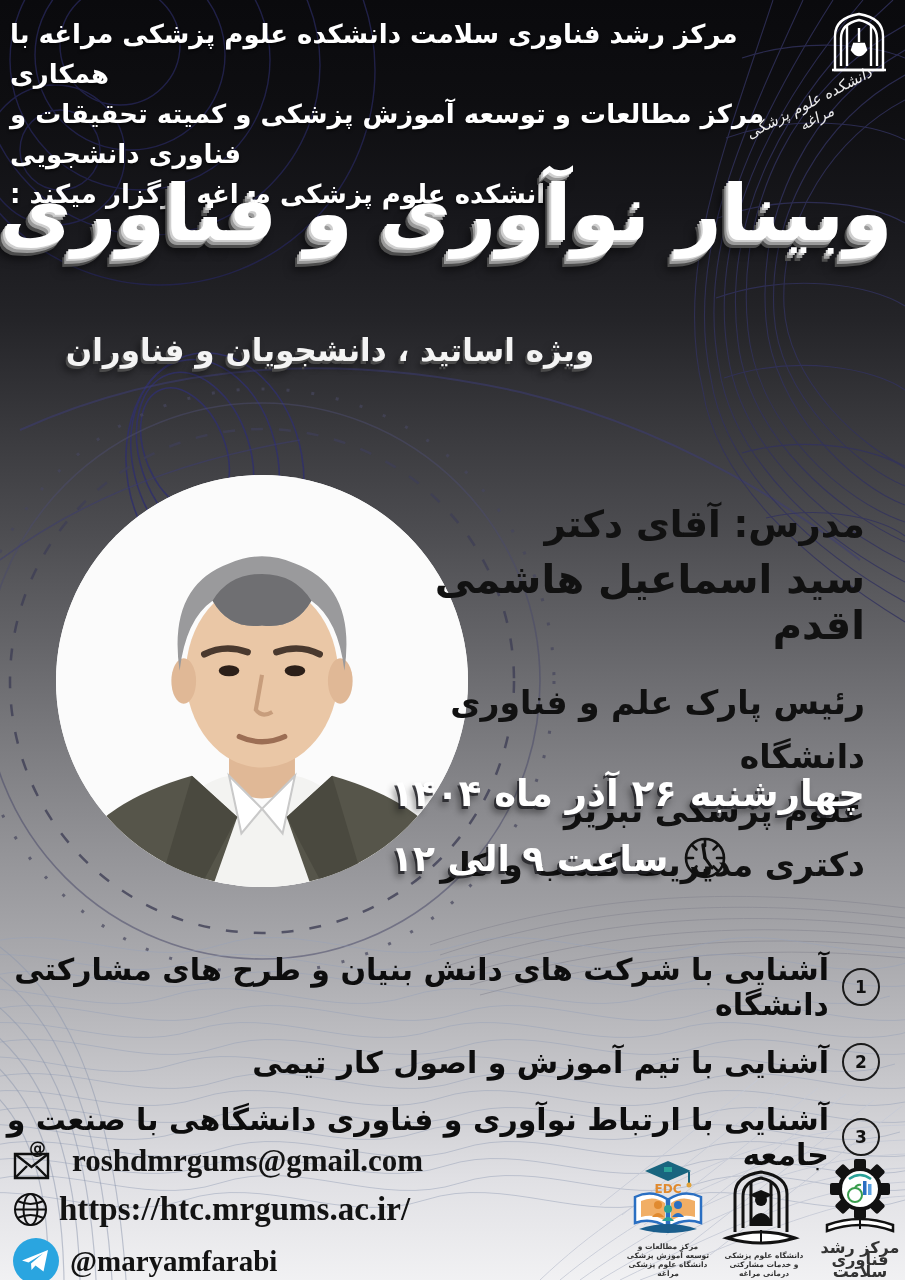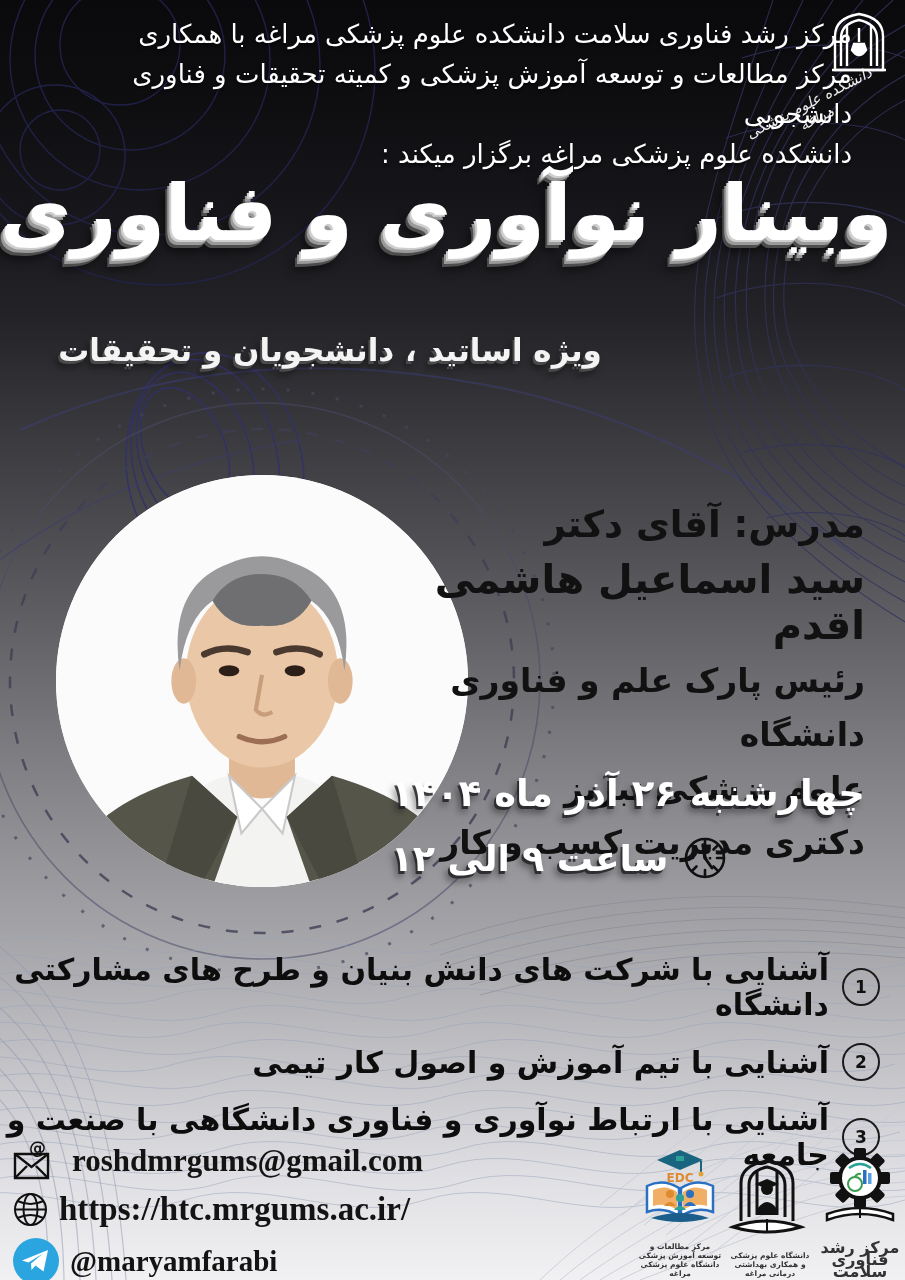--- a/index.html
+++ b/index.html
@@ -8,42 +8,42 @@
     font-family:"DejaVu Sans",sans-serif;
     background:linear-gradient(180deg,
       #0a0a0d 0%, #0e0e11 8%, #16161a 16%, #242428 25%,
       #38383c 33%, #4e4e52 42%, #646468 50%, #7b7b7f 58%,
       #929296 66%, #aaaaae 75%, #c6c6ca 84%, #e0e0e4 92%, #f1f1f3 100%);
   }
   svg{display:block}
   .decor{position:absolute;inset:0;pointer-events:none}
 
   
-  .header{position:absolute;top:14px;left:22px;width:830px;direction:rtl;text-align:right;color:#fff;font-weight:normal}
+  .header{position:absolute;top:14px;left:10px;width:830px;direction:rtl;text-align:left;color:#fff;font-weight:bold}
   .header div{font-size:26px;line-height:40px;text-shadow:0 2px 3px rgba(0,0,0,.6)}
   .uni-emblem{position:absolute;top:8px;right:8px;width:160px;height:175px;color:#fff}
   .uni-calligraphy{position:absolute;top:86px;right:4px;width:160px;direction:rtl;color:#fff;
     font-size:15px;font-style:italic;transform:rotate(-27deg);opacity:.92;text-align:center;line-height:17px}
 
   
   .title{position:absolute;top:168px;left:0;width:905px;text-align:left;direction:rtl;
     color:#fff;font-weight:bold;font-size:78px;
     text-shadow:-2px 2px 0 #cfcfcf,-4px 5px 0 #9a9a9a,-6px 8px 0 #4d4d4d,-8px 11px 10px rgba(0,0,0,.55)}
   .subtitle{position:absolute;top:332px;left:55px;width:550px;text-align:center;direction:rtl;
     color:#f4f4f4;font-weight:bold;font-size:31px;
     text-shadow:-2px 3px 0 #4a4a4a,-4px 6px 7px rgba(0,0,0,.5)}
 
   
   .photo-wrap{position:absolute;left:56px;top:475px;width:412px;height:412px;border-radius:50%;
     overflow:hidden;background:#fbfbfb}
 
   
   .speaker{position:absolute;top:503px;right:40px;width:480px;direction:rtl;color:#111;font-weight:bold}
   .speaker .s1{font-size:37px;margin-bottom:10px}
-  .speaker .s2{font-size:40px;margin-bottom:6px}
+  .speaker .s2{font-size:40px;margin-bottom:28px}
   .speaker .s3{font-size:33px;line-height:54px}
 
   
   .schedule{position:absolute;top:772px;right:40px;direction:rtl;text-align:right;color:#fff;font-weight:bold}
   .schedule .date{font-size:37px;text-shadow:-2px 3px 0 rgba(35,35,40,.85),-4px 6px 7px rgba(0,0,0,.45)}
   .time-row{display:flex;align-items:center;gap:14px;margin-top:20px;justify-content:flex-end}
   .time-row .time{font-size:36px;text-shadow:-2px 3px 0 rgba(35,35,40,.85),-4px 6px 7px rgba(0,0,0,.45)}
 
   
   .agenda{position:absolute;top:952px;left:0;right:25px;direction:rtl}
@@ -54,23 +54,23 @@
 
   
   .contact{position:absolute;left:12px;top:1140px}
   .contact-row{display:flex;align-items:center;gap:10px;margin-bottom:9px}
   .contact-row .ct{font-family:"Liberation Serif",serif;font-weight:bold;color:#131313}
   .ct.email{font-size:31px}
   .ct.web{font-size:33px}
   .ct.tg{font-size:29px}
 
   
-  .logos{position:absolute;right:2px;bottom:2px;display:flex;align-items:flex-end;gap:4px}
+  .logos{position:absolute;right:2px;bottom:2px;display:flex;align-items:flex-end;gap:10px}
   .logo-item{width:86px;text-align:center}
-  .logo-cap{font-size:7.5px;line-height:9px;color:#333;direction:rtl;font-weight:bold;margin-top:12px}
+  .logo-cap{font-size:7.5px;line-height:9px;color:#333;direction:rtl;font-weight:bold;margin-top:1px}
   .logo-cap.script{font-size:16px;line-height:12px}
 </style>
 </head>
 <body>
 
 <div class="poster">
 
   <svg class="decor" width="905" height="1280" viewBox="0 0 905 1280" aria-hidden="true">
     <defs>
       <path id="wv" d="M-20,0 C60,-26 140,26 220,0 C300,-26 380,26 460,0 C540,-26 620,26 700,0 C780,-26 860,26 940,0" fill="none"></path>
@@ -188,21 +188,21 @@
         <line x1="134" y1="18" x2="134" y2="58"></line>
         <path d="M115,42 Q122,52 129,42 L127,36 H117 Z" fill="#fff"></path>
         <line x1="122" y1="20" x2="122" y2="34"></line>
         <path d="M95,62 H149"></path>
       </g>
     </svg>
     <div class="uni-calligraphy">دانشکده علوم پزشکی مراغه</div>
   </div>
 
   <div class="title">وبینار نوآوری و فناوری</div>
-  <div class="subtitle">ویژه اساتید ، دانشجویان و تحقیقات</div>
+  <div class="subtitle">ویژه اساتید ، دانشجویان و فناوران</div>
 
   <div class="photo-wrap">
     <svg width="412" height="412" viewBox="0 0 200 200">
       <rect width="200" height="200" fill="#fbfbfb"></rect>
       <path d="M84,126 L84,152 Q100,162 116,152 L116,126 Z" fill="#e0b896"></path>
       <ellipse cx="100" cy="97" rx="37" ry="45" fill="#eac7a6"></ellipse>
       <ellipse cx="62" cy="100" rx="6" ry="11" fill="#e0b896"></ellipse>
       <ellipse cx="138" cy="100" rx="6" ry="11" fill="#e0b896"></ellipse>
       <path d="M60,95 Q54,54 84,43 Q100,36 116,43 Q146,54 140,95 Q137,70 124,61 Q116,75 100,73 Q84,75 76,61 Q63,70 60,95 Z" fill="#9a9a9c"></path>
       <path d="M76,61 Q84,48 100,48 Q116,48 124,61 Q116,75 100,73 Q84,75 76,61 Z" fill="#6f6f72"></path>
@@ -330,21 +330,21 @@
           <path d="M22,60 V28 Q22,14 40,10 Q58,14 58,28 V60"></path>
           <line x1="30" y1="14" x2="30" y2="58"></line>
           <line x1="50" y1="14" x2="50" y2="58"></line>
         </g>
         <circle cx="40" cy="32" r="6" fill="#111"></circle>
         <polygon points="40,22 52,27 40,32 28,27" fill="#111"></polygon>
         <path d="M30,52 Q40,38 50,52 L50,58 H30 Z" fill="#111"></path>
         <path d="M6,70 Q40,58 74,70 Q40,80 6,70 Z" fill="#fff" stroke="#111" stroke-width="3"></path>
         <line x1="40" y1="62" x2="40" y2="74" stroke="#111" stroke-width="2"></line>
       </svg>
-      <div class="logo-cap">دانشگاه علوم پزشکی و همکاری بهداشتی درمانی مراغه</div>
+      <div class="logo-cap">دانشگاه علوم پزشکی و خدمات مشارکتی درمانی مراغه</div>
     </div>
     <div class="logo-item">
       <svg width="86" height="82" viewBox="0 0 86 82">
         <g fill="#111">
           <rect x="37" y="0" width="12" height="12" rx="2"></rect>
           <rect x="37" y="48" width="12" height="12" rx="2"></rect>
           <rect x="13" y="24" width="12" height="12" rx="2"></rect>
           <rect x="61" y="24" width="12" height="12" rx="2"></rect>
           <rect x="20" y="7" width="12" height="12" rx="2" transform="rotate(45 26 13)"></rect>
           <rect x="54" y="7" width="12" height="12" rx="2" transform="rotate(-45 60 13)"></rect>

